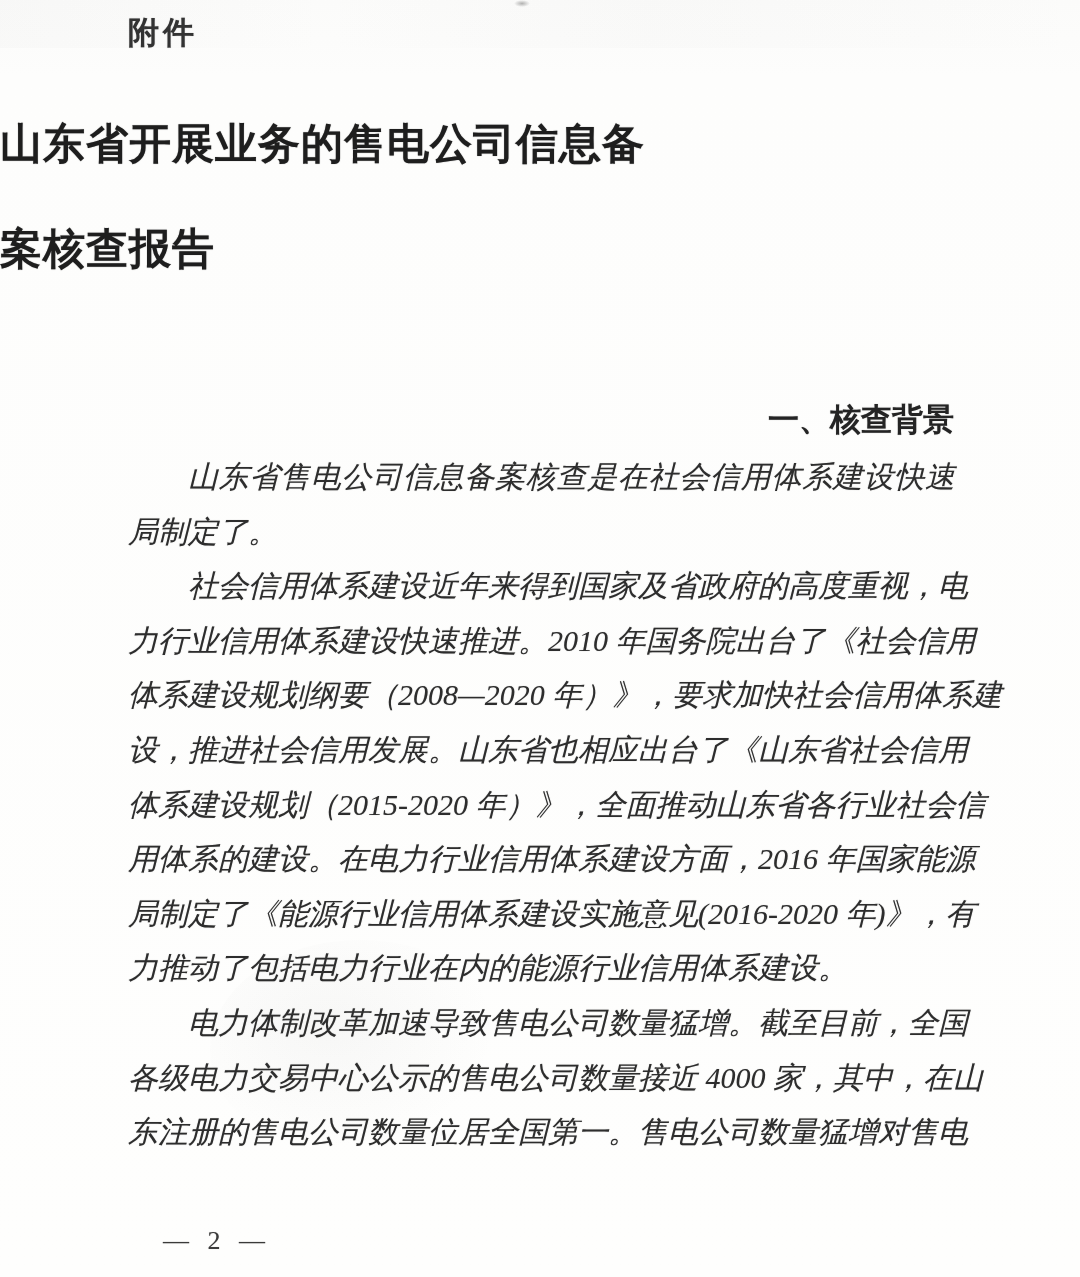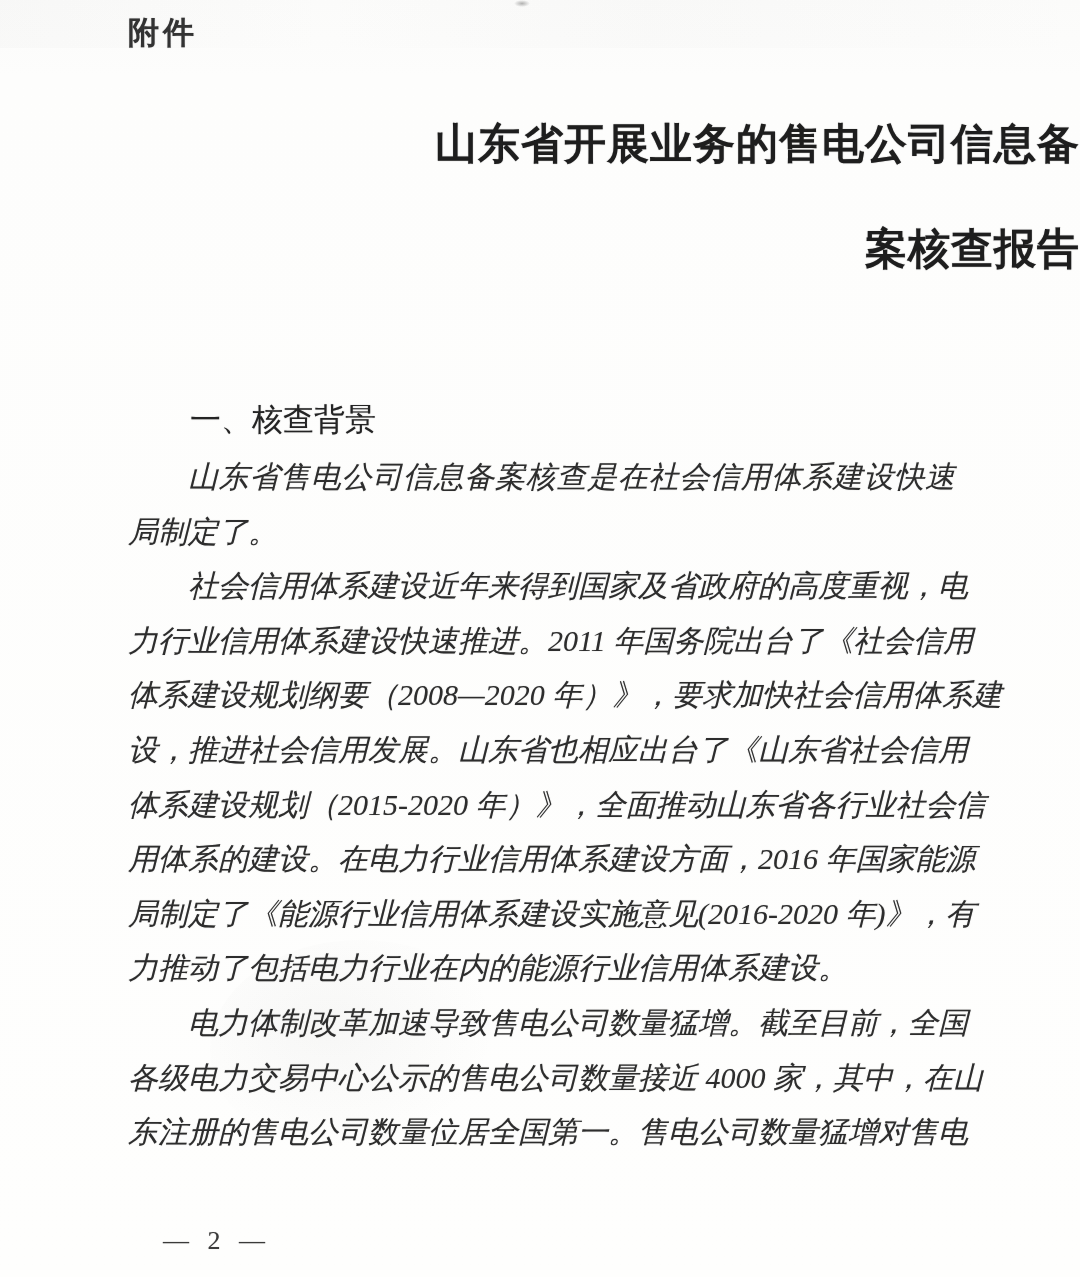--- a/index.html
+++ b/index.html
@@ -31,32 +31,33 @@
   }
   .attachment {
     position: absolute; left: 128px; top: 12px;
     font-family: "Liberation Sans", "DejaVu Sans", sans-serif;
     font-weight: bold; font-size: 31px; color: #333;
     letter-spacing: 4px;
     text-shadow: 0 0 1px rgba(40,40,40,.4);
   }
   .doc-title {
     position: absolute; left: 0; width: 1080px;
-    text-align: right;
+    text-align: left;
     font-weight: bold; font-size: 42px; color: #1e1e1e;
     letter-spacing: 1px;
     text-shadow: 0 0 1px rgba(20,20,20,.5);
   }
   .doc-title.line1 { top: 116px; }
   .doc-title.line2 { top: 221px; }
   .section-heading {
     position: absolute; left: 128px; top: 399px; width: 826px;
-    font-weight: normal; font-size: 31px; color: #242424;
+    font-weight: bold; font-size: 31px; color: #242424;
     text-indent: 2em;
     text-shadow: 0 0 1px rgba(30,30,30,.45);
+    text-align: right;
   }
   .body-text {
     position: absolute; left: 128px; top: 450px; width: 827px;
     font-size: 30px; color: #2d2d2d;
   }
   .line {
     line-height: 54.6px;
     text-align: justify;
     text-align-last: justify;
     white-space: nowrap;
@@ -87,21 +88,21 @@
   <div class="doc-title line2">案核查报告</div>
 
   <div class="section-heading">一、核查背景</div>
 
   <div class="body-text">
 
     <div class="line first">山东省售电公司信息备案核查是在社会信用体系建设快速</div>
     <div class="line para-end">局制定了。</div>
 
     <div class="line first">社会信用体系建设近年来得到国家及省政府的高度重视，电</div>
-    <div class="line">力行业信用体系建设快速推进。2011 年国务院出台了《社会信用</div>
+    <div class="line">力行业信用体系建设快速推进。2010 年国务院出台了《社会信用</div>
     <div class="line">体系建设规划纲要（2008—2020 年）》，要求加快社会信用体系建</div>
     <div class="line">设，推进社会信用发展。山东省也相应出台了《山东省社会信用</div>
     <div class="line">体系建设规划（2015-2020 年）》，全面推动山东省各行业社会信</div>
     <div class="line">用体系的建设。在电力行业信用体系建设方面，2016 年国家能源</div>
     <div class="line">局制定了《能源行业信用体系建设实施意见(2016-2020 年)》，有</div>
     <div class="line para-end">力推动了包括电力行业在内的能源行业信用体系建设。</div>
 
     <div class="line first">电力体制改革加速导致售电公司数量猛增。截至目前，全国</div>
     <div class="line">各级电力交易中心公示的售电公司数量接近 4000 家，其中，在山</div>
     <div class="line">东注册的售电公司数量位居全国第一。售电公司数量猛增对售电</div>

